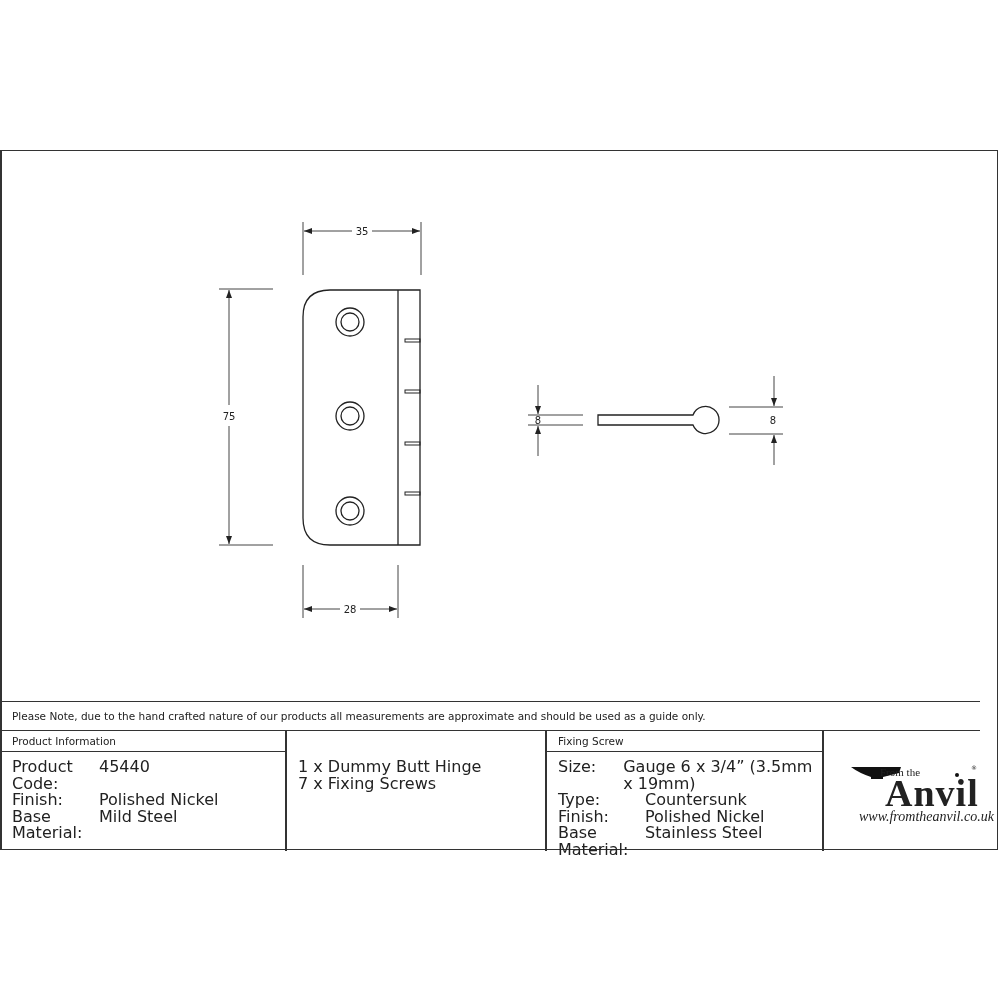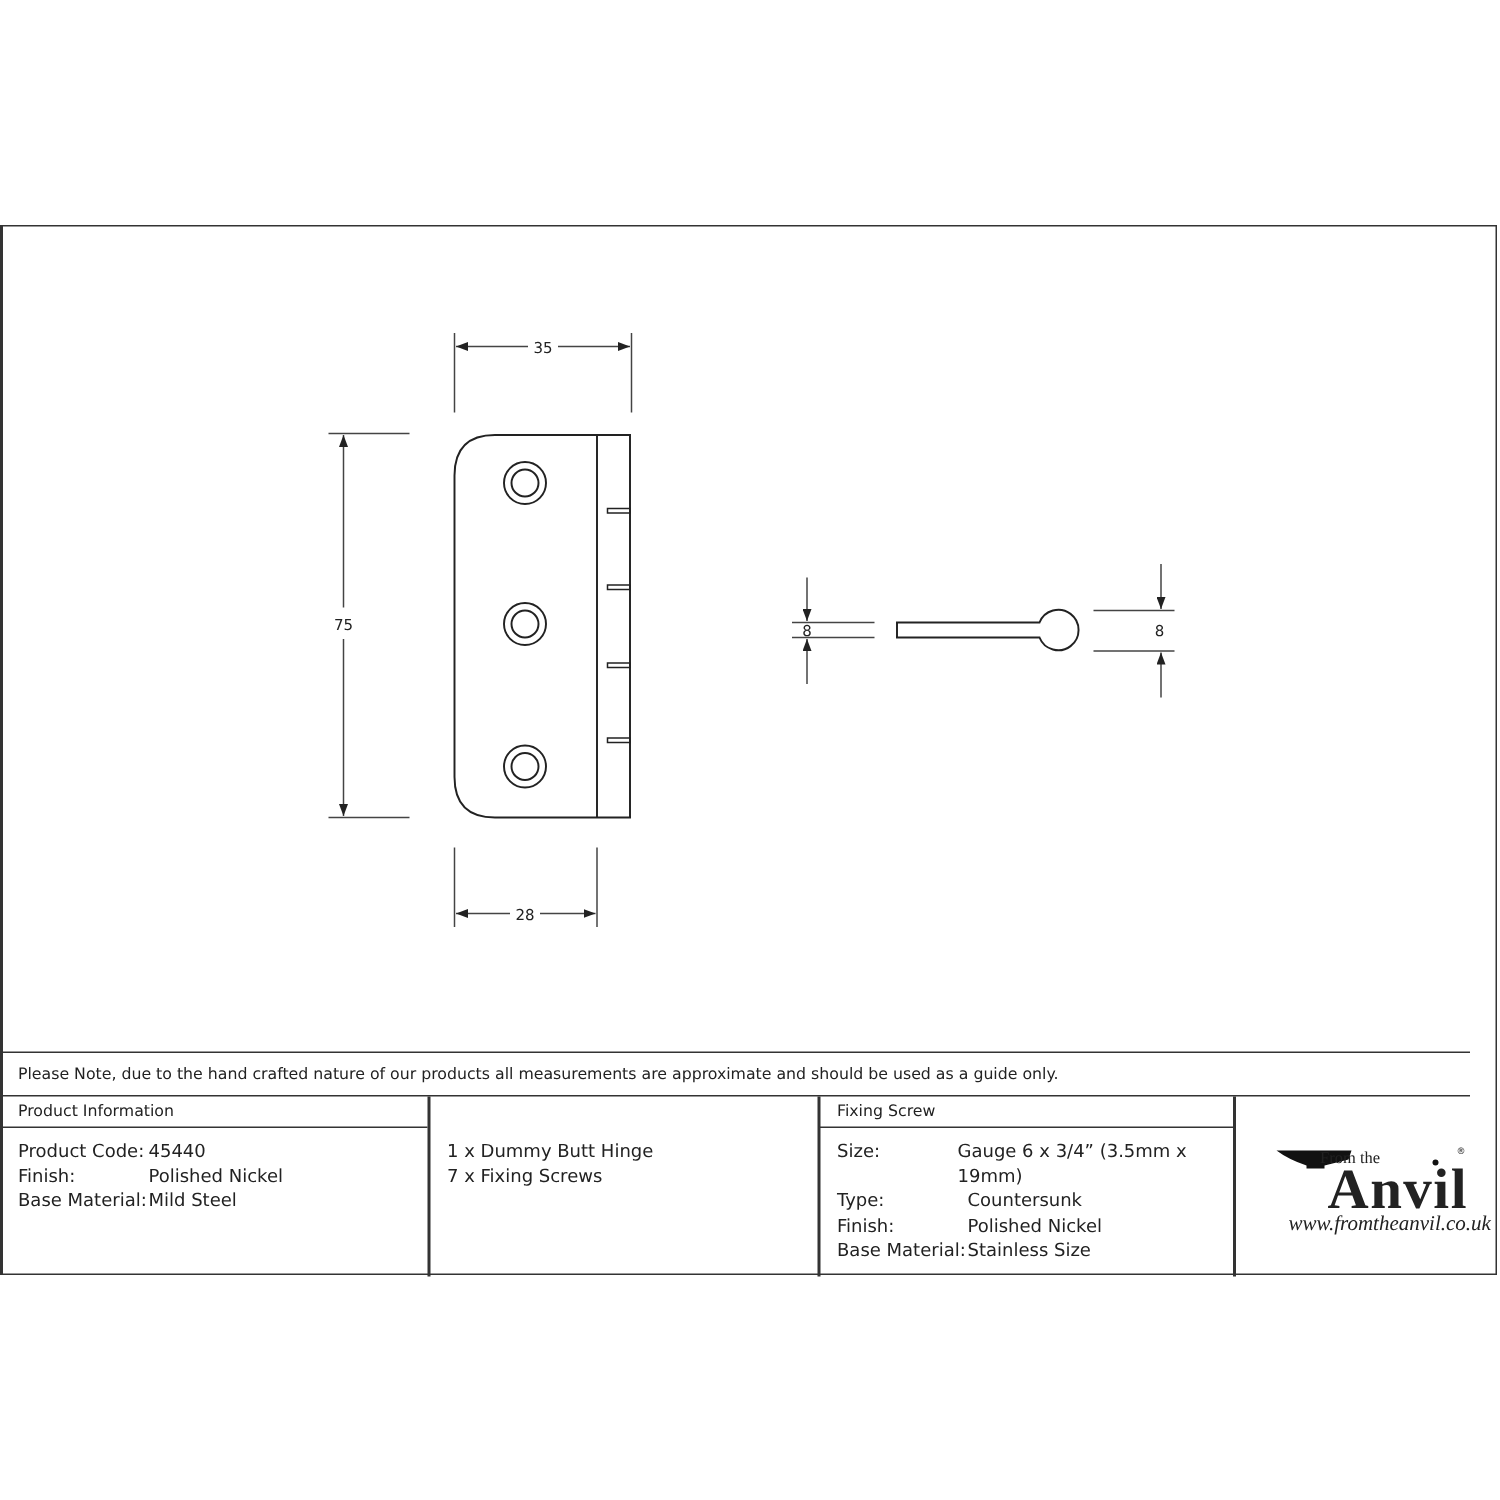--- a/index.html
+++ b/index.html
@@ -9,21 +9,21 @@
              border: 1.5px solid #333; border-left-width: 2px; box-sizing: border-box; }
     svg.drawing { position: absolute; left: 0; top: 0; }
     .note-row { position: absolute; left: 0; top: 701px; width: 980px; height: 30px;
                 border-top: 1.5px solid #333; border-bottom: 1.5px solid #333; box-sizing: border-box; }
     .note-text { position: absolute; left: 12px; top: 8px; font-size: 10.5px; }
     .col { position: absolute; top: 731px; height: 120px; box-sizing: border-box; }
     .col-head { position: absolute; left: 0; top: 0; right: 0; height: 21px;
                 border-bottom: 1.5px solid #333; box-sizing: border-box; }
     .col-head span { position: absolute; left: 12px; top: 4px; font-size: 10.5px; }
     .sep { position: absolute; top: 731px; width: 1.5px; height: 120px; background: #333; }
-    .rows { position: absolute; left: 12px; top: 28px; font-size: 12px; line-height: 16.5px; }
+    .rows { position: absolute; left: 12px; top: 28px; font-size: 16px; line-height: 16.5px; }
     .row { display: flex; }
     .row .k { width: 87px; }
     .logo { position: absolute; left: 823px; top: 731px; width: 177px; height: 120px; }
     .logo .from { position: absolute; left: 57px; top: 35px; font-family: "Liberation Serif", serif; font-size: 11px; }
     .logo .anvil { position: absolute; left: 62px; top: 40px; font-family: "Liberation Serif", serif; font-size: 38px; font-weight: bold; letter-spacing: 1px; }
     .logo .reg { position: absolute; left: 148px; top: 33px; font-size: 6px; }
     .logo .url { position: absolute; left: 36px; top: 78px; font-family: "Liberation Serif", serif; font-style: italic; font-size: 14px; }
   </style>
 </head>
 <body>
@@ -140,21 +140,21 @@
     <div class="row">
         <span class="k">Type:</span>
         <span>Countersunk</span>
       </div>
     <div class="row">
         <span class="k">Finish:</span>
         <span>Polished Nickel</span>
       </div>
     <div class="row">
         <span class="k">Base Material:</span>
-        <span>Stainless Size</span>
+        <span>Stainless Steel</span>
       </div>
   </div>
 </div>
 <div class="sep" style="left:822px;"></div>
 
 <div class="logo">
   <svg width="177" height="120" style="position:absolute;left:0;top:0;">
     <path d="M28,36 L78,36 L76,42 L60,46 L60,48 L48,48 L48,46 Q36,42 28,36 Z" fill="#111"></path>
     <circle cx="134" cy="44" r="2" fill="#111"></circle>
   </svg>

